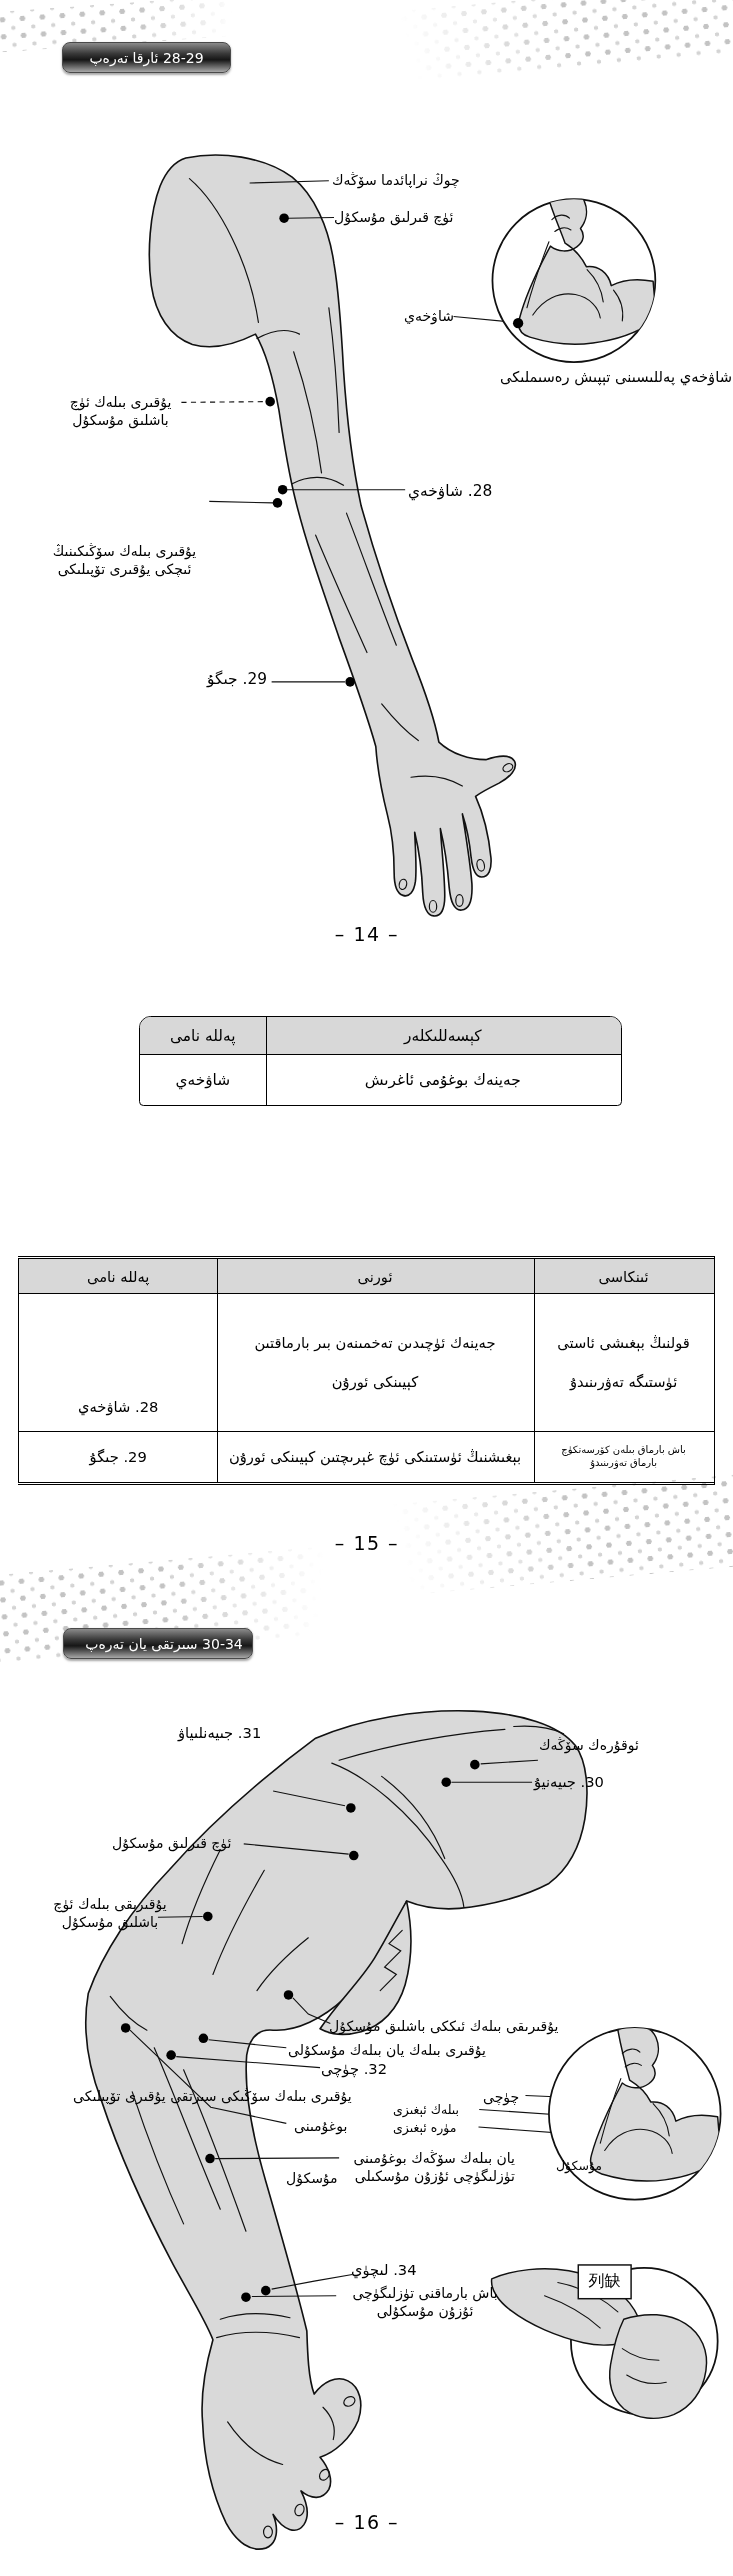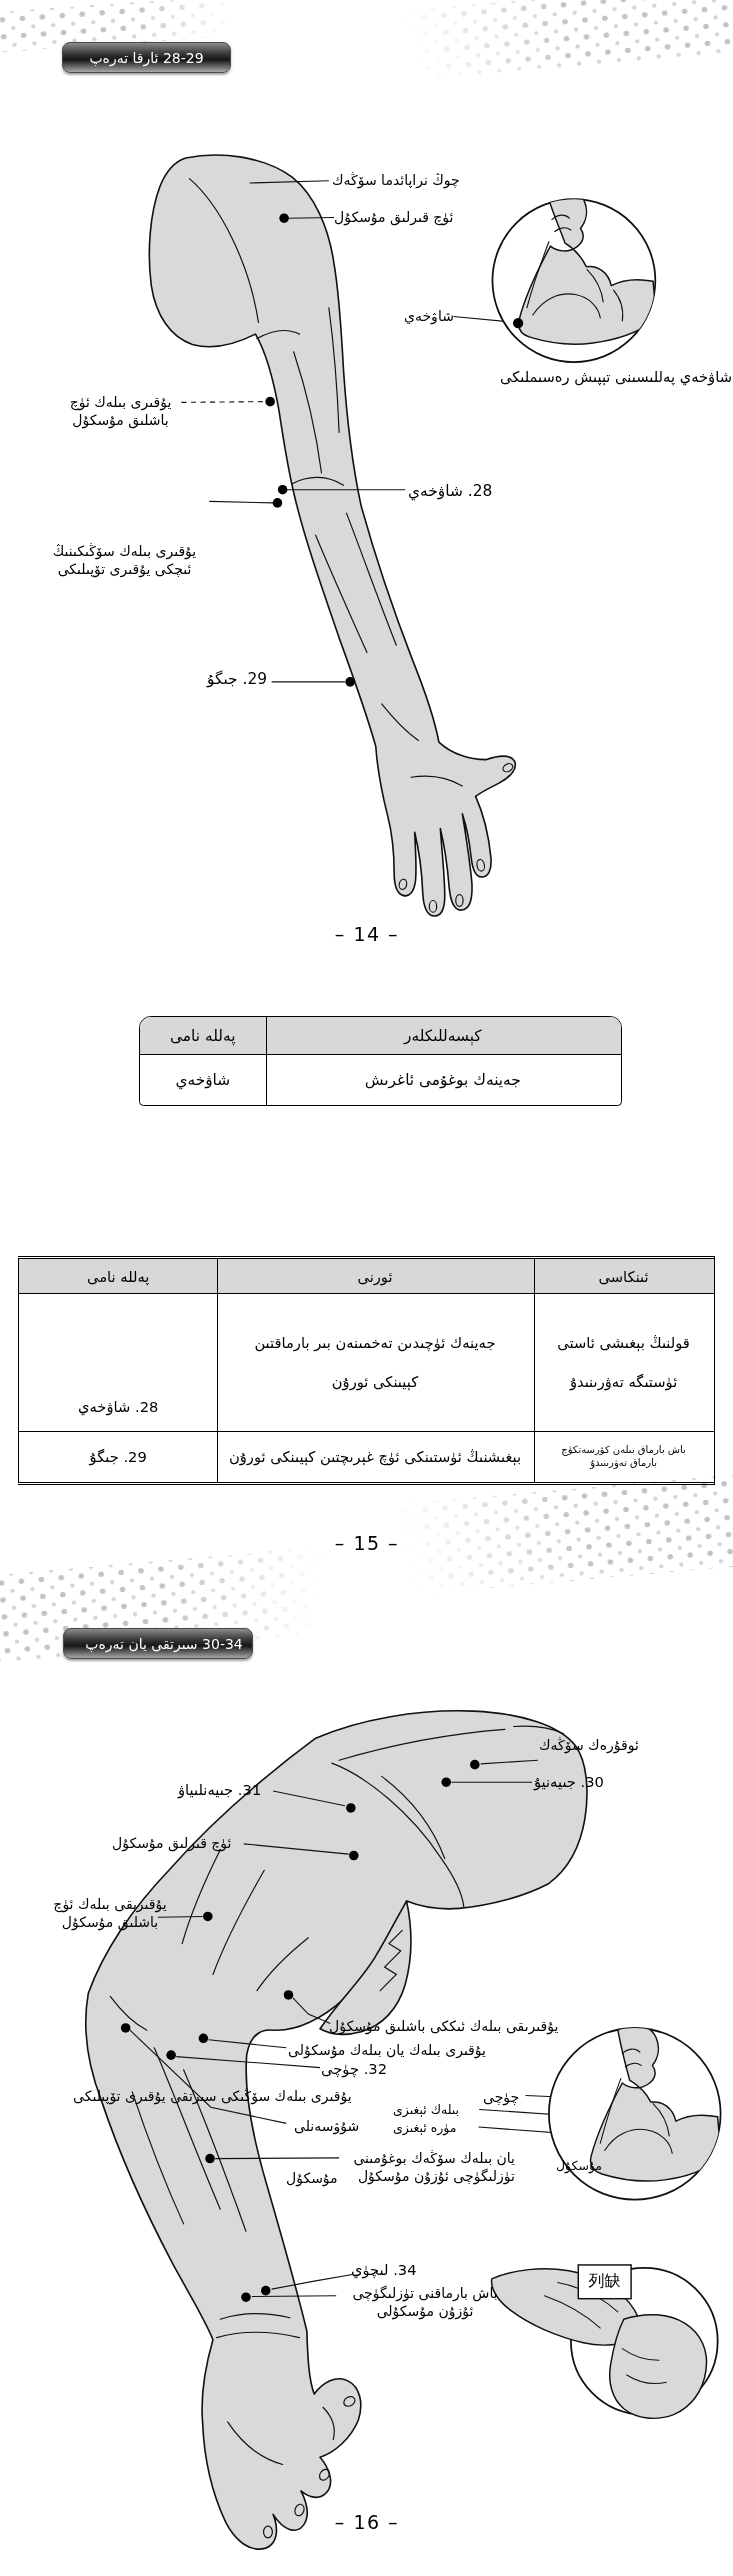--- a/index.html
+++ b/index.html
@@ -323,39 +323,39 @@
       <path d="M742 3128 C770 3138 798 3154 818 3172"></path>
       <path d="M848 3200 C862 3210 880 3216 898 3216"></path>
       <path d="M854 3236 C870 3246 890 3250 908 3246"></path>
     </g>
     <rect x="788" y="3086" width="72" height="46" fill="#fff" stroke="#111" stroke-width="2"></rect>
   </g>
 </svg>
 
 <div class="lbl" style="left:539px;top:1720px;margin-top:16px;">ئوقۇرەك سۆڭەك</div>
 <div class="lbl" style="left:534px;top:1772px;font-size:14.7px;">30. جىيەنيۇ</div>
-<div class="lbl" style="left:178px;top:1780px;font-size:14.7px;">31. جىيەنلىياۋ</div>
+<div class="lbl" style="left:178px;top:1723px;font-size:14.7px;">31. جىيەنلىياۋ</div>
 <div class="lbl" style="left:112px;top:1834px;">ئۈچ قىرلىق مۇسكۇل</div>
 <div class="lbl" style="left:38px;top:1895px;width:144px;text-align:center;">
   <span class="ln">يۇقىرىقى بىلەك ئۈچ</span>
   <span class="ln">باشلىق مۇسكۇل</span>
 </div>
 <div class="lbl" style="left:329px;top:2017px;">يۇقىرىقى بىلەك ئىككى باشلىق مۇسكۇل</div>
 <div class="lbl" style="left:288px;top:2041px;">يۇقىرى بىلەك يان بىلەك مۇسكۇلى</div>
 <div class="lbl" style="left:321px;top:2059px;font-size:14.7px;">32. چۈچى</div>
 <div class="lbl" style="left:73px;top:2087px;">يۇقىرى بىلەك سۆڭىكى سىرتقى يۇقىرى تۆپىلىكى</div>
-<div class="lbl" style="left:294px;top:2117px;">شۇۋسەنلى</div>
+<div class="lbl" style="left:294px;top:2117px;">بوغۇمىنى</div>
 <div class="lbl" style="left:483px;top:2088px;">چۈچى</div>
 <div class="lbl" style="left:393px;top:2102px;font-size:12.5px;">بىلەك ئېغىزى</div>
 <div class="lbl" style="left:393px;top:2120px;font-size:12.5px;">مۈرە ئېغىزى</div>
 <div class="lbl" style="left:556px;top:2158px;font-size:12.5px;">مۇسكۇل</div>
 <div class="lbl" style="left:286px;top:2169px;">مۇسكۇل</div>
 <div class="lbl" style="left:339px;top:2149px;width:176px;text-align:right;">
   <span class="ln">يان بىلەك سۆڭەك بوغۇمىنى</span>
-  <span class="ln">تۈزلىگۈچى ئۇزۇن مۇسكۇل</span>
+  <span class="ln">تۈزلىگۈچى ئۇزۇن مۇسكىلى</span>
 </div>
 <div class="lbl" style="left:351px;top:2260px;font-size:14.7px;">34. لىچۈي</div>
 <div class="lbl" style="left:334px;top:2284px;width:182px;text-align:center;">
   <span class="ln">باش بارماقنى تۈزلىگۈچى</span>
   <span class="ln">ئۇزۇن مۇسكۇلى</span>
 </div>
 <div class="lbl" style="left:578px;top:2271px;width:53px;text-align:center;font-size:16px;direction:ltr;">列缺</div>
 
 <div class="pgnum" style="top:2511px;">– 16 –</div>
 

